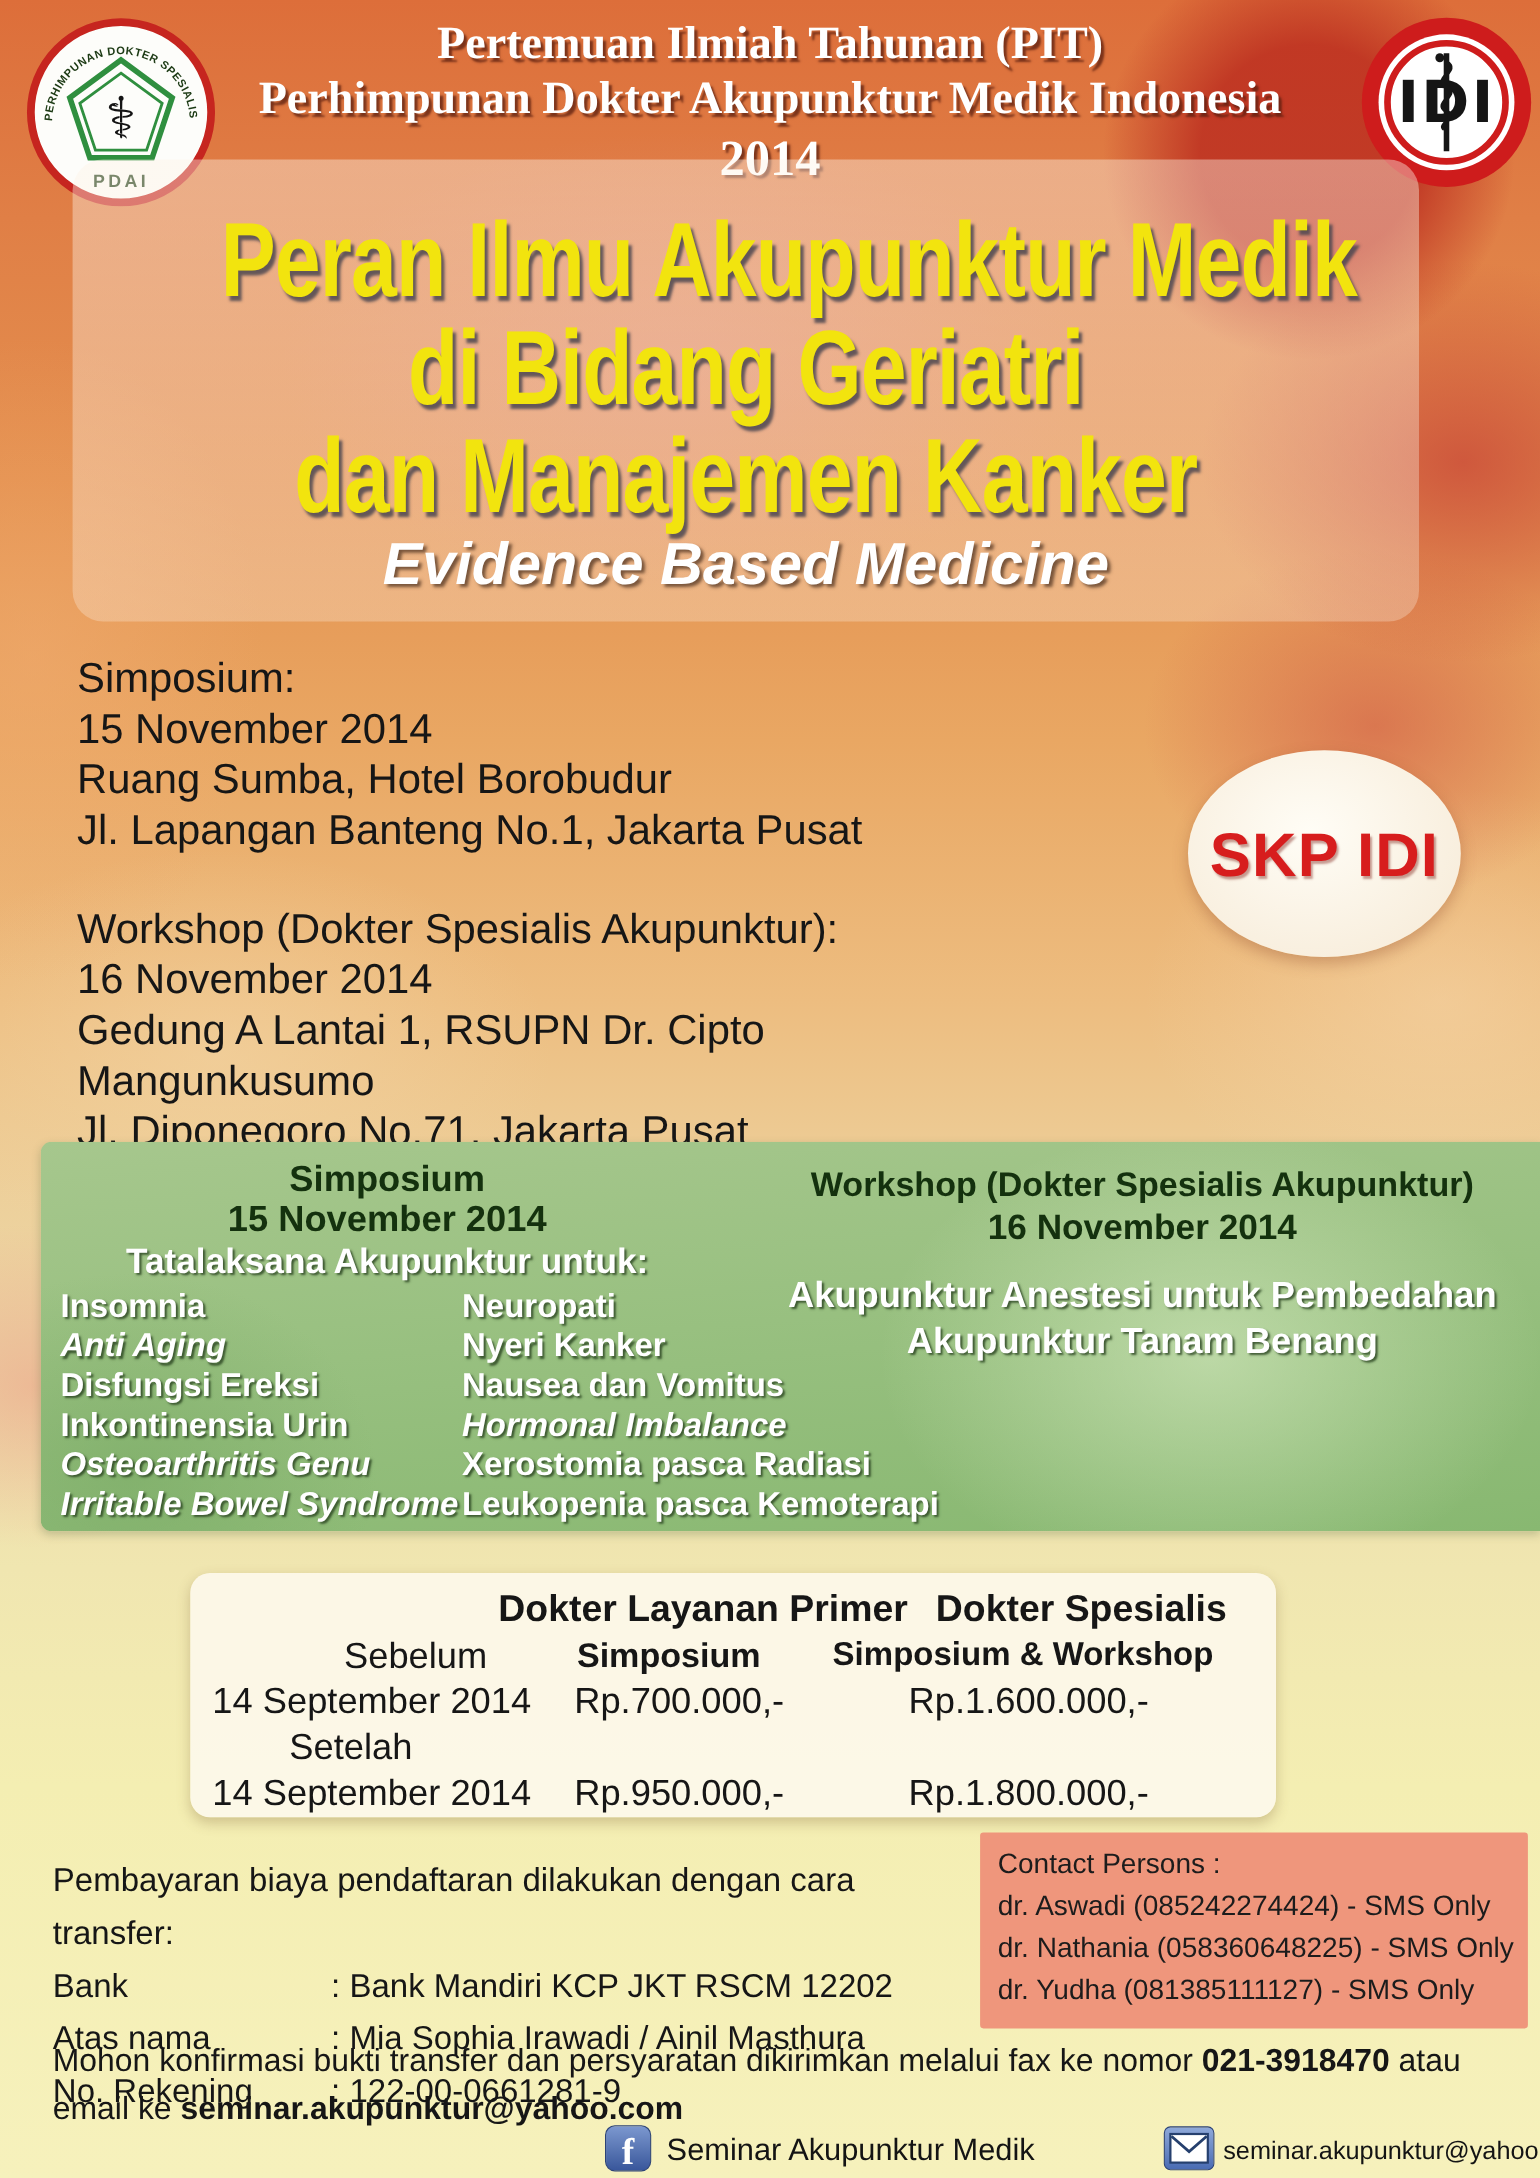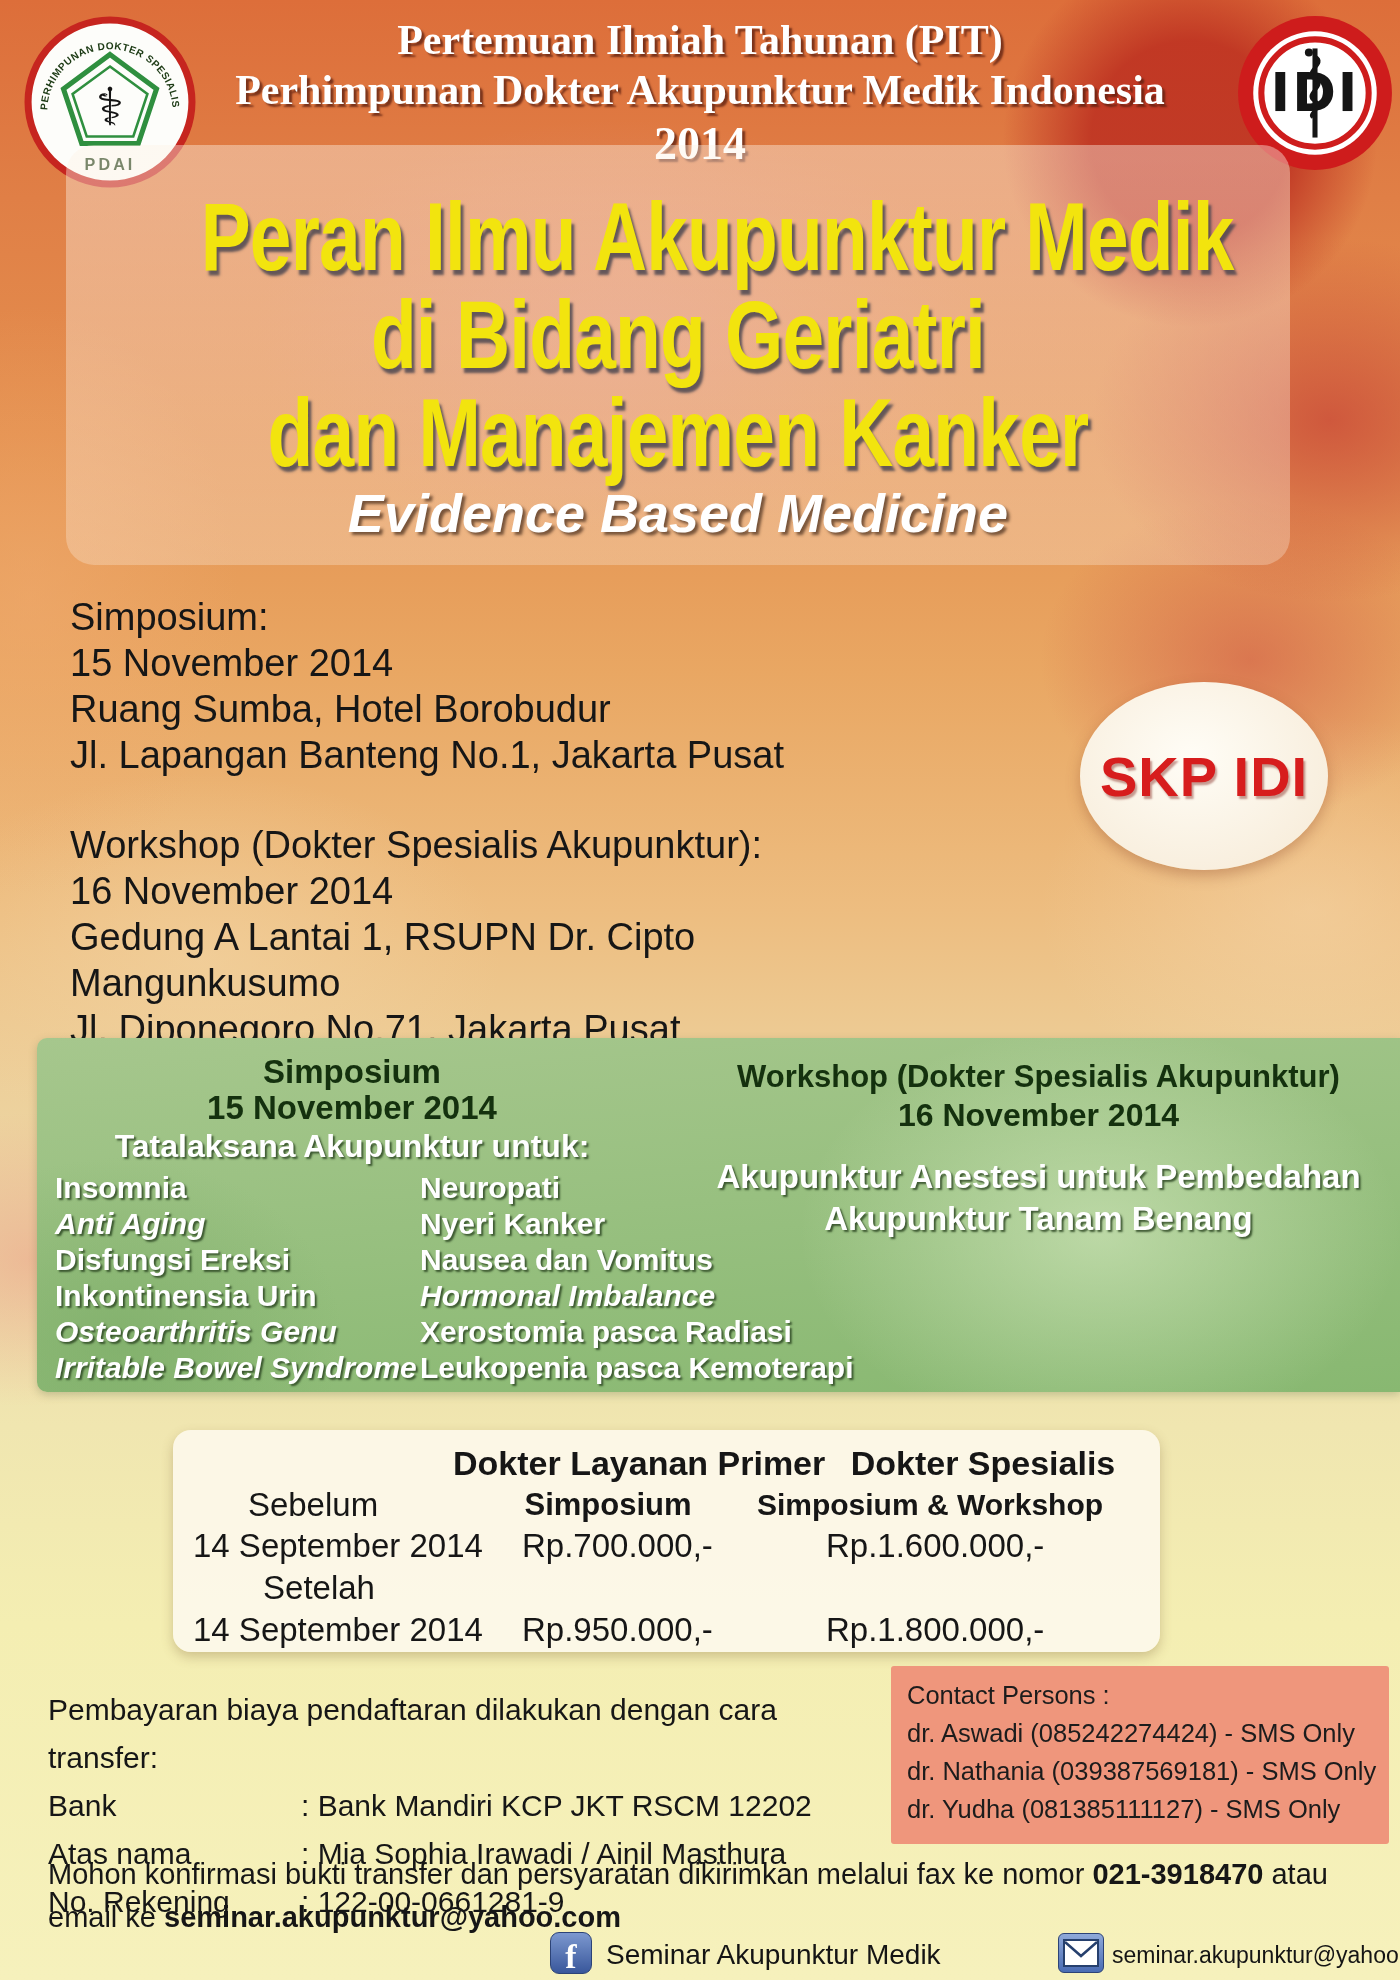--- a/index.html
+++ b/index.html
@@ -190,21 +190,21 @@
       <div class="gp-h gp-dark">Workshop (Dokter Spesialis Akupunktur)</div>
       <div class="gp-d gp-dark">16 November 2014</div>
       <div class="gp-topic first">Akupunktur Anestesi untuk Pembedahan</div>
       <div class="gp-topic">Akupunktur Tanam Benang</div>
     </div>
   </div>
 
   <div class="abs price-box">
     <div class="pc b" style="left:280px;top:14px;width:330px;text-align:center;font-size:34px;">Dokter Layanan Primer</div>
     <div class="pc b" style="left:610px;top:14px;width:400px;text-align:center;font-size:34px;">Dokter Spesialis</div>
-    <div class="pc" style="left:10px;top:56px;width:260px;text-align:center;">Sebelum</div>
+    <div class="pc" style="left:10px;top:56px;width:260px;text-align:right;">Sebelum</div>
     <div class="pc b" style="left:270px;top:56px;width:330px;text-align:center;font-size:31px;">Simposium</div>
     <div class="pc b" style="left:570px;top:56px;width:374px;text-align:center;font-size:30px;">Simposium &amp; Workshop</div>
     <div class="pc" style="left:20px;top:97px;">14 September 2014</div>
     <div class="pc" style="left:349px;top:97px;">Rp.700.000,-</div>
     <div class="pc" style="left:653px;top:97px;">Rp.1.600.000,-</div>
     <div class="pc" style="left:10px;top:139px;width:272px;text-align:center;">Setelah</div>
     <div class="pc" style="left:20px;top:181px;">14 September 2014</div>
     <div class="pc" style="left:349px;top:181px;">Rp.950.000,-</div>
     <div class="pc" style="left:653px;top:181px;">Rp.1.800.000,-</div>
   </div>
@@ -221,21 +221,21 @@
     </div>
     <div class="pay-row">
       <span class="pay-lbl">No. Rekening</span>
       <span>: 122-00-0661281-9</span>
     </div>
   </div>
 
   <div class="abs contact">
     <div>Contact Persons :</div>
     <div>dr. Aswadi (085242274424) - SMS Only</div>
-    <div>dr. Nathania (039387569181) - SMS Only</div>
+    <div>dr. Nathania (058360648225) - SMS Only</div>
     <div>dr. Yudha (081385111127) - SMS Only</div>
   </div>
 
   <div class="abs confirm">
     <div><span>Mohon konfirmasi bukti transfer dan persyaratan dikirimkan melalui fax ke nomor </span><b>021-3918470</b><span> atau</span></div>
     <div><span>email ke </span><b>seminar.akupunktur@yahoo.com</b></div>
   </div>
 
   <div class="abs footer">
     <div class="fb-icon">

